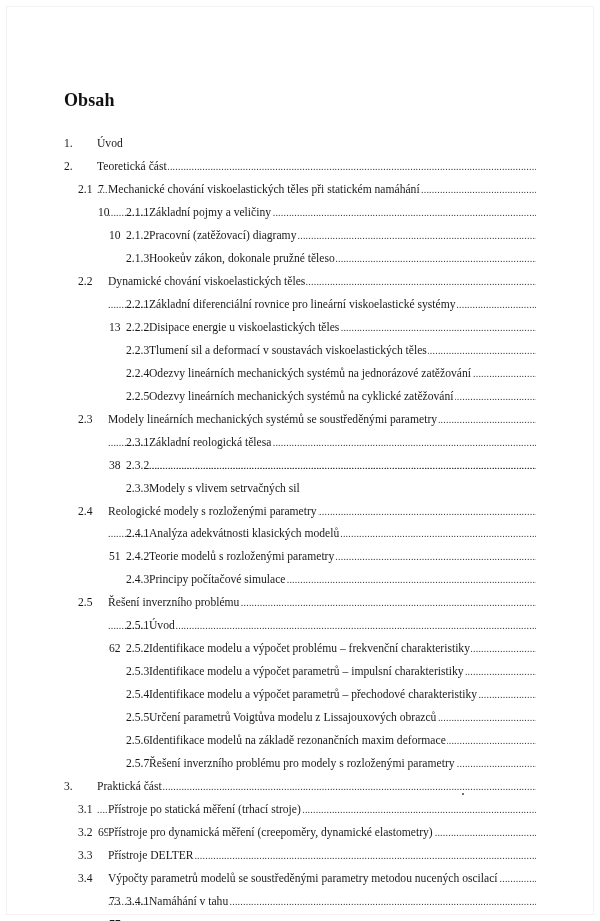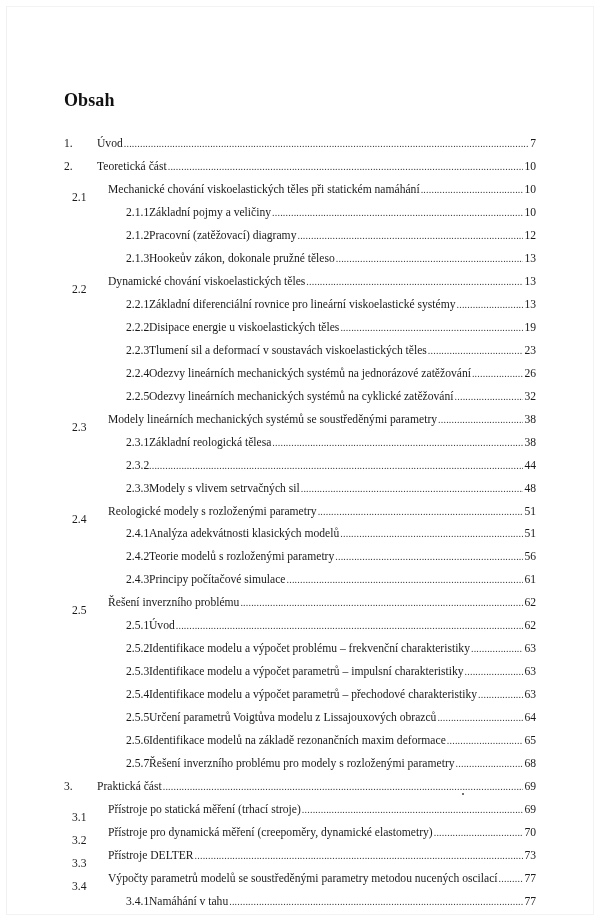--- a/index.html
+++ b/index.html
@@ -59,20 +59,21 @@
       position: absolute;
       top: 0;
     }
     .toc-row .line {
       position: absolute;
       top: 0;
       right: 71px;
       display: flex;
       align-items: baseline;
       overflow: hidden;
+      flex-direction: column;
     }
     .toc-row .title {
       flex: 0 0 auto;
       background: #fff;
       padding-right: 1px;
     }
     .toc-row .leader {
       flex: 1 1 auto;
       overflow: hidden;
       white-space: nowrap;
@@ -84,21 +85,21 @@
     .toc-row .leader::before {
       content: "................................................................................................................................................................................................................";
     }
     .toc-row .page-no {
       flex: 0 0 auto;
       padding-left: 1px;
     }
     
     .lvl-1 .num { left: 57px; }
     .lvl-1 .line { left: 90px; }
-    .lvl-2 .num { left: 65px; margin-top: 8px; }
+    .lvl-2 .num { left: 71px; }
     .lvl-2 .line { left: 101px; justify-content: flex-end; }
     .lvl-3 .num { left: 100px; margin-left: 19px; }
     .lvl-3 .line { left: 142px; }
 
     .stray-dot {
       position: absolute;
       left: 455px;
       top: 786px;
       width: 1.5px;
       height: 1.5px;

